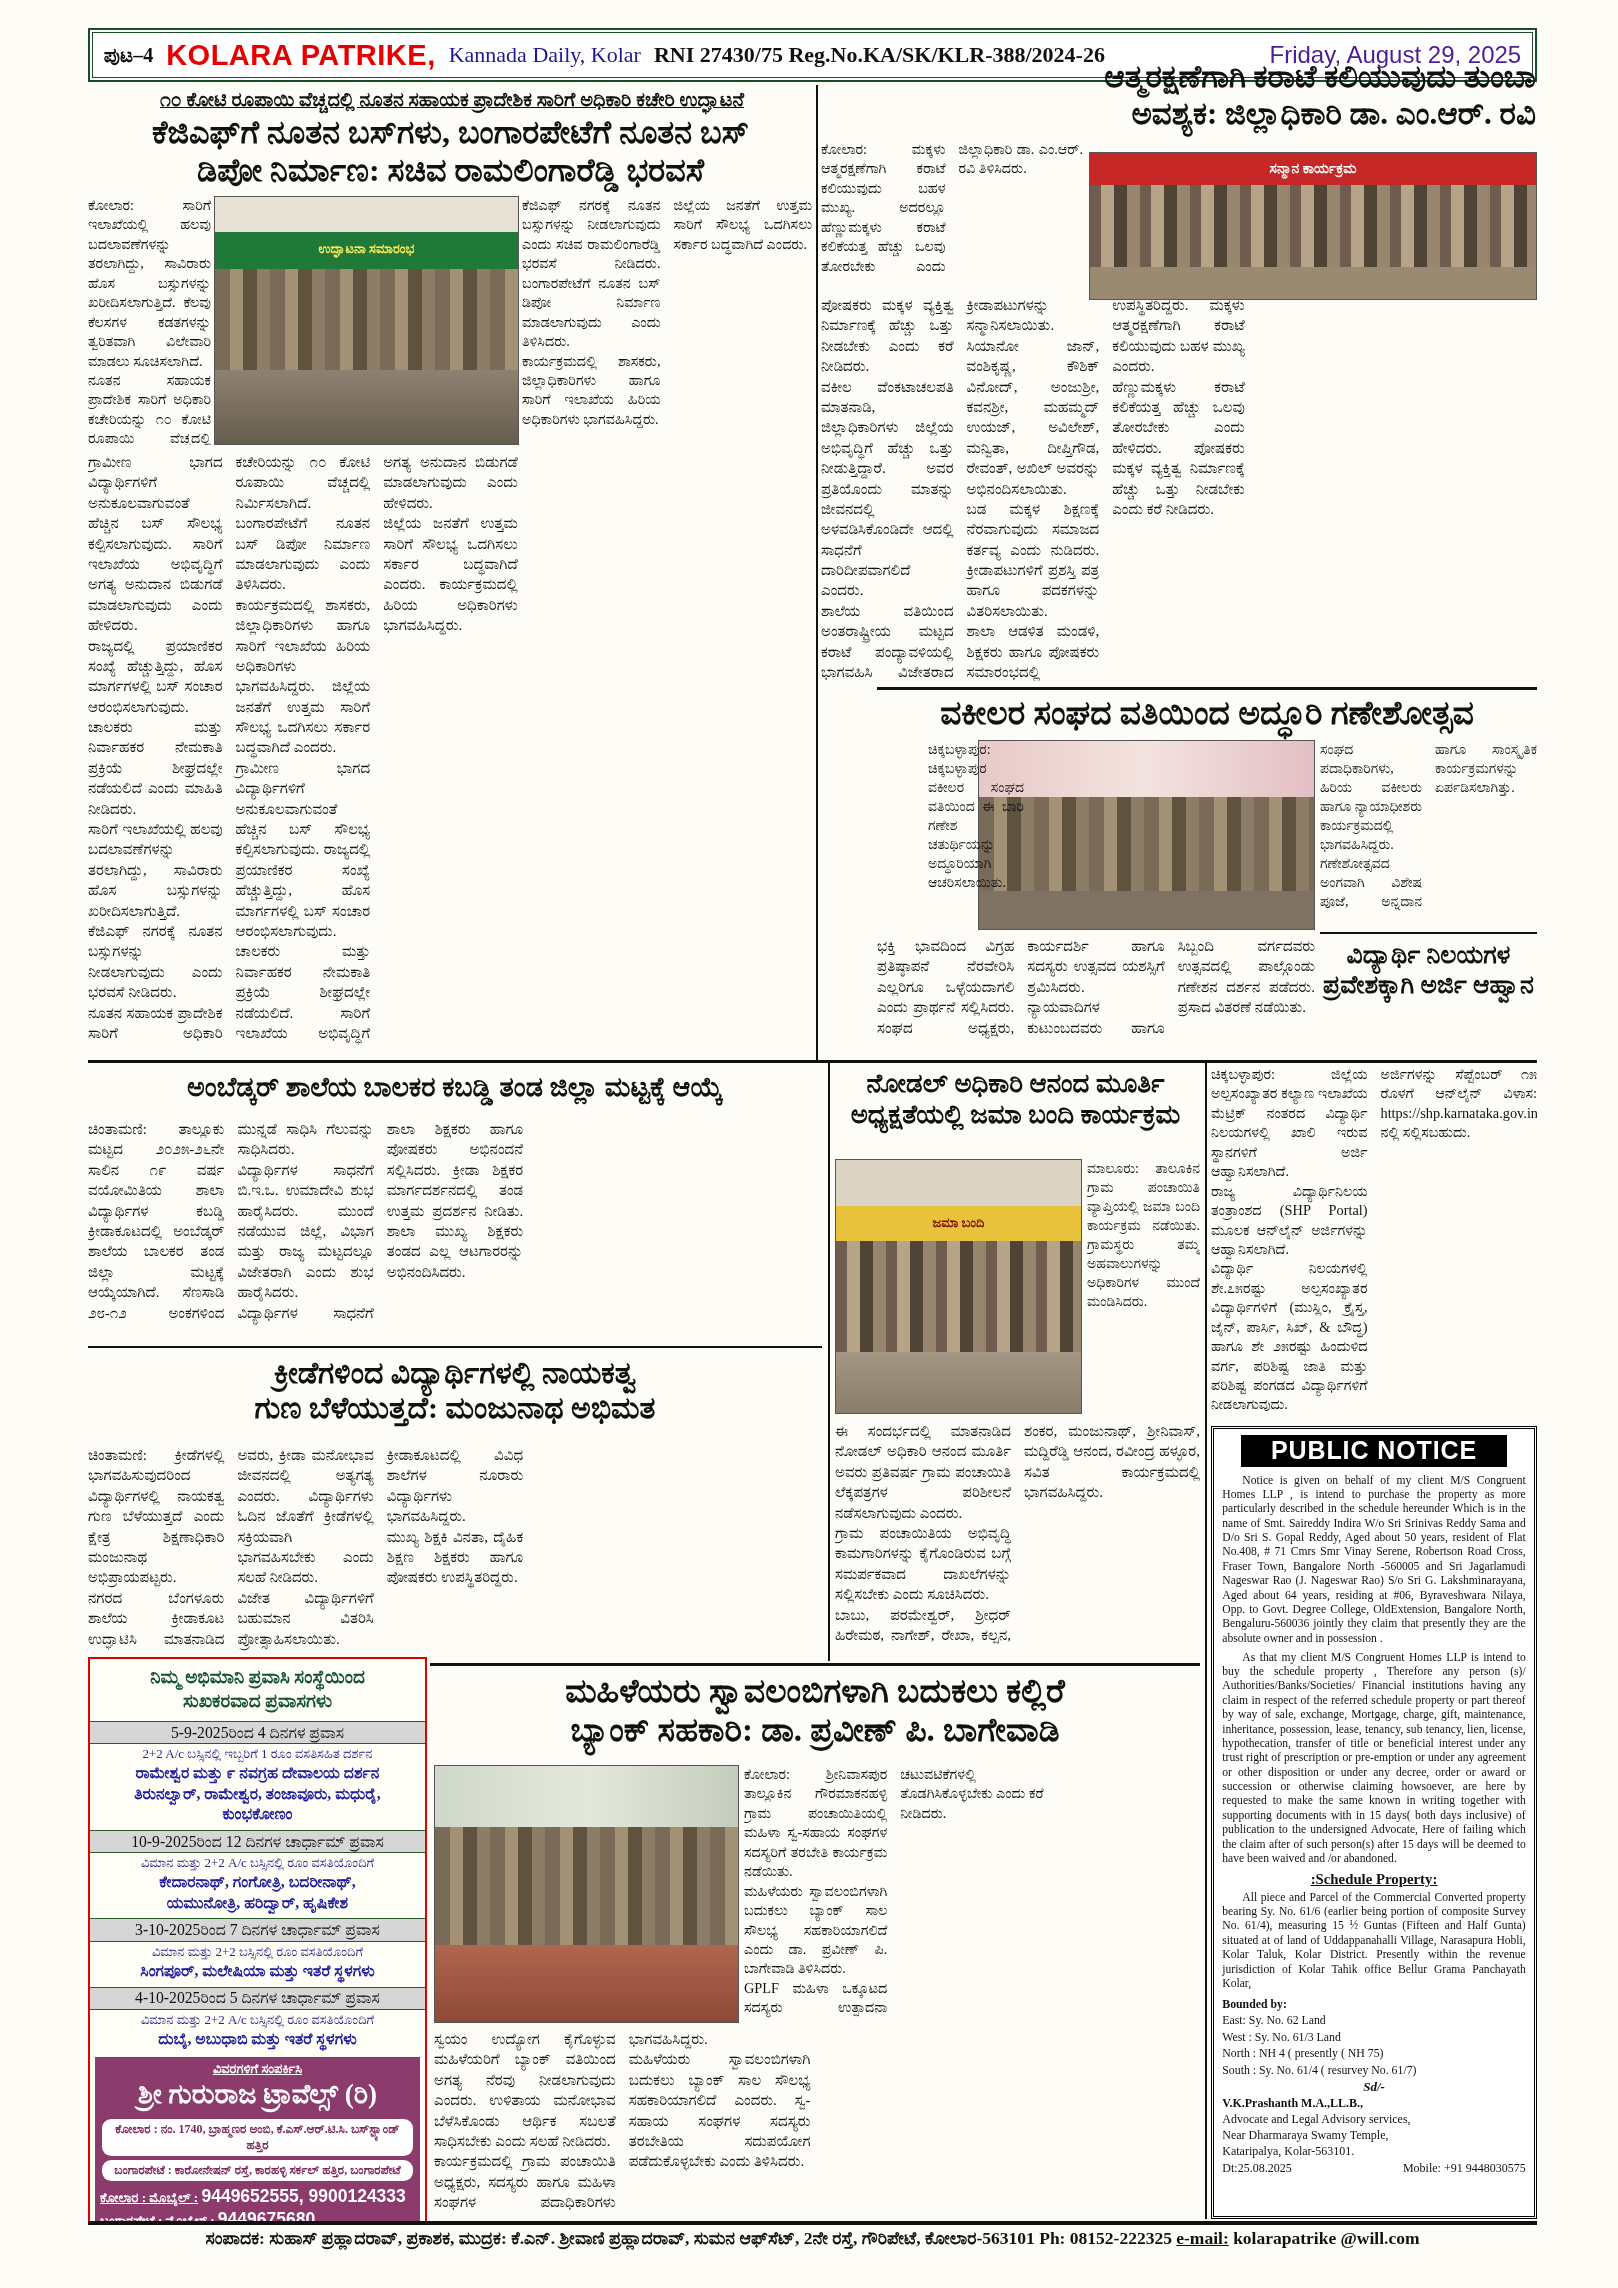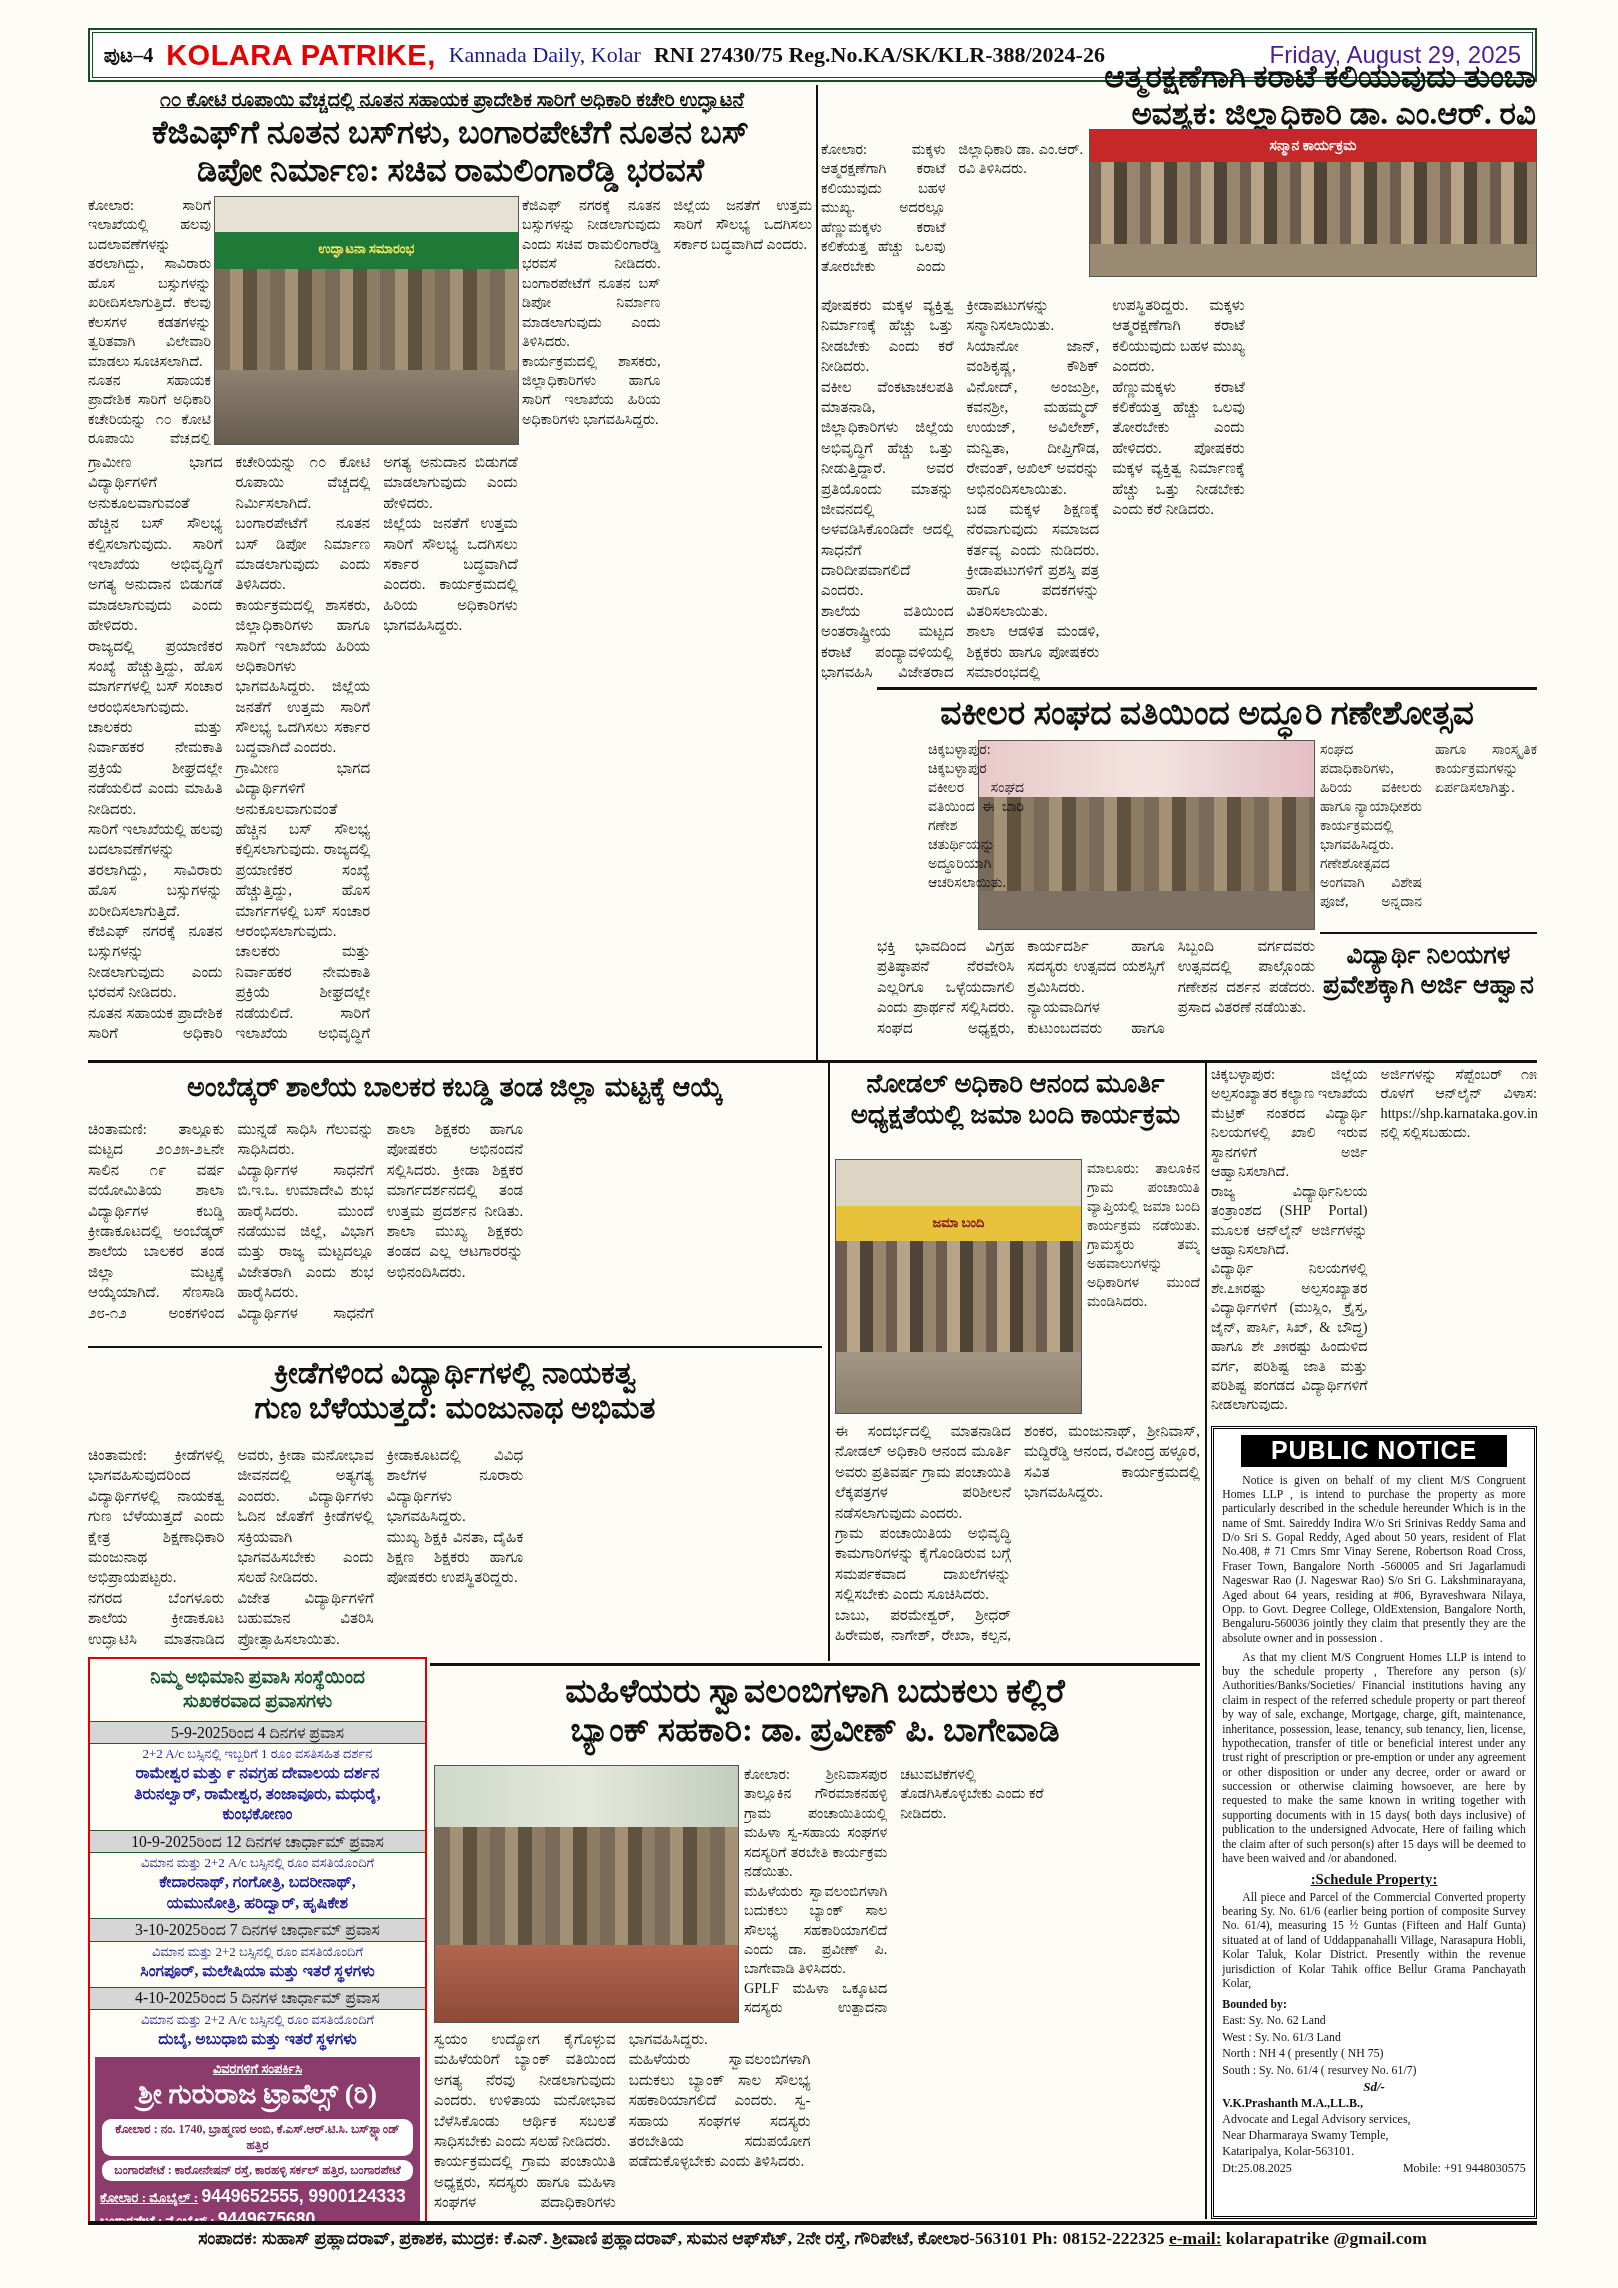--- a/index.html
+++ b/index.html
@@ -108,21 +108,21 @@
 ಕಾರ್ಯಕ್ರಮದಲ್ಲಿ ಶಾಸಕರು, ಜಿಲ್ಲಾಧಿಕಾರಿಗಳು ಹಾಗೂ ಸಾರಿಗೆ ಇಲಾಖೆಯ ಹಿರಿಯ ಅಧಿಕಾರಿಗಳು ಭಾಗವಹಿಸಿದ್ದರು. ಜಿಲ್ಲೆಯ ಜನತೆಗೆ ಉತ್ತಮ ಸಾರಿಗೆ ಸೌಲಭ್ಯ ಒದಗಿಸಲು ಸರ್ಕಾರ ಬದ್ಧವಾಗಿದೆ ಎಂದರು.
 ಗ್ರಾಮೀಣ ಭಾಗದ ವಿದ್ಯಾರ್ಥಿಗಳಿಗೆ ಅನುಕೂಲವಾಗುವಂತೆ ಹೆಚ್ಚಿನ ಬಸ್ ಸೌಲಭ್ಯ ಕಲ್ಪಿಸಲಾಗುವುದು. ರಾಜ್ಯದಲ್ಲಿ ಪ್ರಯಾಣಿಕರ ಸಂಖ್ಯೆ ಹೆಚ್ಚುತ್ತಿದ್ದು, ಹೊಸ ಮಾರ್ಗಗಳಲ್ಲಿ ಬಸ್ ಸಂಚಾರ ಆರಂಭಿಸಲಾಗುವುದು.
 ಚಾಲಕರು ಮತ್ತು ನಿರ್ವಾಹಕರ ನೇಮಕಾತಿ ಪ್ರಕ್ರಿಯೆ ಶೀಘ್ರದಲ್ಲೇ ನಡೆಯಲಿದೆ. ಸಾರಿಗೆ ಇಲಾಖೆಯ ಅಭಿವೃದ್ಧಿಗೆ ಅಗತ್ಯ ಅನುದಾನ ಬಿಡುಗಡೆ ಮಾಡಲಾಗುವುದು ಎಂದು ಹೇಳಿದರು.
 ಜಿಲ್ಲೆಯ ಜನತೆಗೆ ಉತ್ತಮ ಸಾರಿಗೆ ಸೌಲಭ್ಯ ಒದಗಿಸಲು ಸರ್ಕಾರ ಬದ್ಧವಾಗಿದೆ ಎಂದರು. ಕಾರ್ಯಕ್ರಮದಲ್ಲಿ ಹಿರಿಯ ಅಧಿಕಾರಿಗಳು ಭಾಗವಹಿಸಿದ್ದರು.</div>
 
   <div class="abs rule" style="left:816px; top:85px; width:1.8px; height:975px;"></div>
 
   <div class="abs headline" style="left:821px; top:59px; width:715px; font-size:31px;text-align:right;">ಆತ್ಮರಕ್ಷಣೆಗಾಗಿ ಕರಾಟೆ ಕಲಿಯುವುದು ತುಂಬಾ
 ಅವಶ್ಯಕ: ಜಿಲ್ಲಾಧಿಕಾರಿ ಡಾ. ಎಂ.ಆರ್. ರವಿ</div>
 
-  <div class="abs photo" style="left:1089px; top:129px; width:448px; height:148px;">
+  <div class="abs photo" style="left:1089px; top:152px; width:448px; height:148px;">
     <div class="ph-banner" style="top:0; height:22%; background:#c62828; color:#ffffff; font-size:14px; line-height:2.3;">ಸನ್ಮಾನ ಕಾರ್ಯಕ್ರಮ</div>
     <div class="ph-layer crowd2" style="top:22%; height:56%;"></div>
     <div class="ph-layer" style="top:78%; height:22%; background:#9b8a72;"></div>
   </div>
 
   <div class="abs bodytext cols2" style="left:821px; top:140px; width:262px; height:146px; font-size:14.3px;">ಕೋಲಾರ: ಮಕ್ಕಳು ಆತ್ಮರಕ್ಷಣೆಗಾಗಿ ಕರಾಟೆ ಕಲಿಯುವುದು ಬಹಳ ಮುಖ್ಯ. ಅದರಲ್ಲೂ ಹೆಣ್ಣುಮಕ್ಕಳು ಕರಾಟೆ ಕಲಿಕೆಯತ್ತ ಹೆಚ್ಚು ಒಲವು ತೋರಬೇಕು ಎಂದು ಜಿಲ್ಲಾಧಿಕಾರಿ ಡಾ. ಎಂ.ಆರ್. ರವಿ ತಿಳಿಸಿದರು.</div>
   <div class="abs bodytext cols5" style="left:821px; top:295px; width:715px; height:388px;">ಪೋಷಕರು ಮಕ್ಕಳ ವ್ಯಕ್ತಿತ್ವ ನಿರ್ಮಾಣಕ್ಕೆ ಹೆಚ್ಚು ಒತ್ತು ನೀಡಬೇಕು ಎಂದು ಕರೆ ನೀಡಿದರು.
 ವಕೀಲ ವೆಂಕಟಾಚಲಪತಿ ಮಾತನಾಡಿ, ಜಿಲ್ಲಾಧಿಕಾರಿಗಳು ಜಿಲ್ಲೆಯ ಅಭಿವೃದ್ಧಿಗೆ ಹೆಚ್ಚು ಒತ್ತು ನೀಡುತ್ತಿದ್ದಾರೆ. ಅವರ ಪ್ರತಿಯೊಂದು ಮಾತನ್ನು ಜೀವನದಲ್ಲಿ ಅಳವಡಿಸಿಕೊಂಡಿದೇ ಆದಲ್ಲಿ ಸಾಧನೆಗೆ ದಾರಿದೀಪವಾಗಲಿದೆ ಎಂದರು.
 ಶಾಲೆಯ ವತಿಯಿಂದ ಅಂತರಾಷ್ಟ್ರೀಯ ಮಟ್ಟದ ಕರಾಟೆ ಪಂದ್ಯಾವಳಿಯಲ್ಲಿ ಭಾಗವಹಿಸಿ ವಿಜೇತರಾದ ಕ್ರೀಡಾಪಟುಗಳನ್ನು ಸನ್ಮಾನಿಸಲಾಯಿತು.
 ಸಿಯಾನೋ ಜಾನ್, ವಂಶಿಕೃಷ್ಣ, ಕೌಶಿಕ್ ವಿನೋದ್, ಅಂಜುಶ್ರೀ, ಕವನಶ್ರೀ, ಮಹಮ್ಮದ್ ಉಯಜ್, ಅವಿಲೇಶ್, ಮನ್ವಿತಾ, ದೀಪ್ತಿಗೌಡ, ರೇವಂತ್, ಅಖಿಲ್ ಅವರನ್ನು ಅಭಿನಂದಿಸಲಾಯಿತು.
@@ -269,17 +269,17 @@
     <div class="notice-bottom">
       <span>Dt:25.08.2025</span>
       <span>Mobile: +91 9448030575</span>
     </div>
   </div>
 
   <div class="abs rule" style="left:88px; top:2221px; width:1449px; height:3.7px;"></div>
   <div class="abs footer" style="left:88px; top:2228px; width:1449px;">
     <span>ಸಂಪಾದಕ: ಸುಹಾಸ್ ಪ್ರಹ್ಲಾದರಾವ್, ಪ್ರಕಾಶಕ, ಮುದ್ರಕ: ಕೆ.ಎನ್. ಶ್ರೀವಾಣಿ ಪ್ರಹ್ಲಾದರಾವ್, ಸುಮನ ಆಫ್‌ಸೆಟ್, 2ನೇ ರಸ್ತೆ, ಗೌರಿಪೇಟೆ, ಕೋಲಾರ-563101  Ph: 08152-222325</span>
     <span class="em">e-mail:</span>
-    <span>kolarapatrike @gmail.com</span>
+    <span>kolarapatrike @will.com</span>
   </div>
 
 </div>
 
 
 </body></html>

